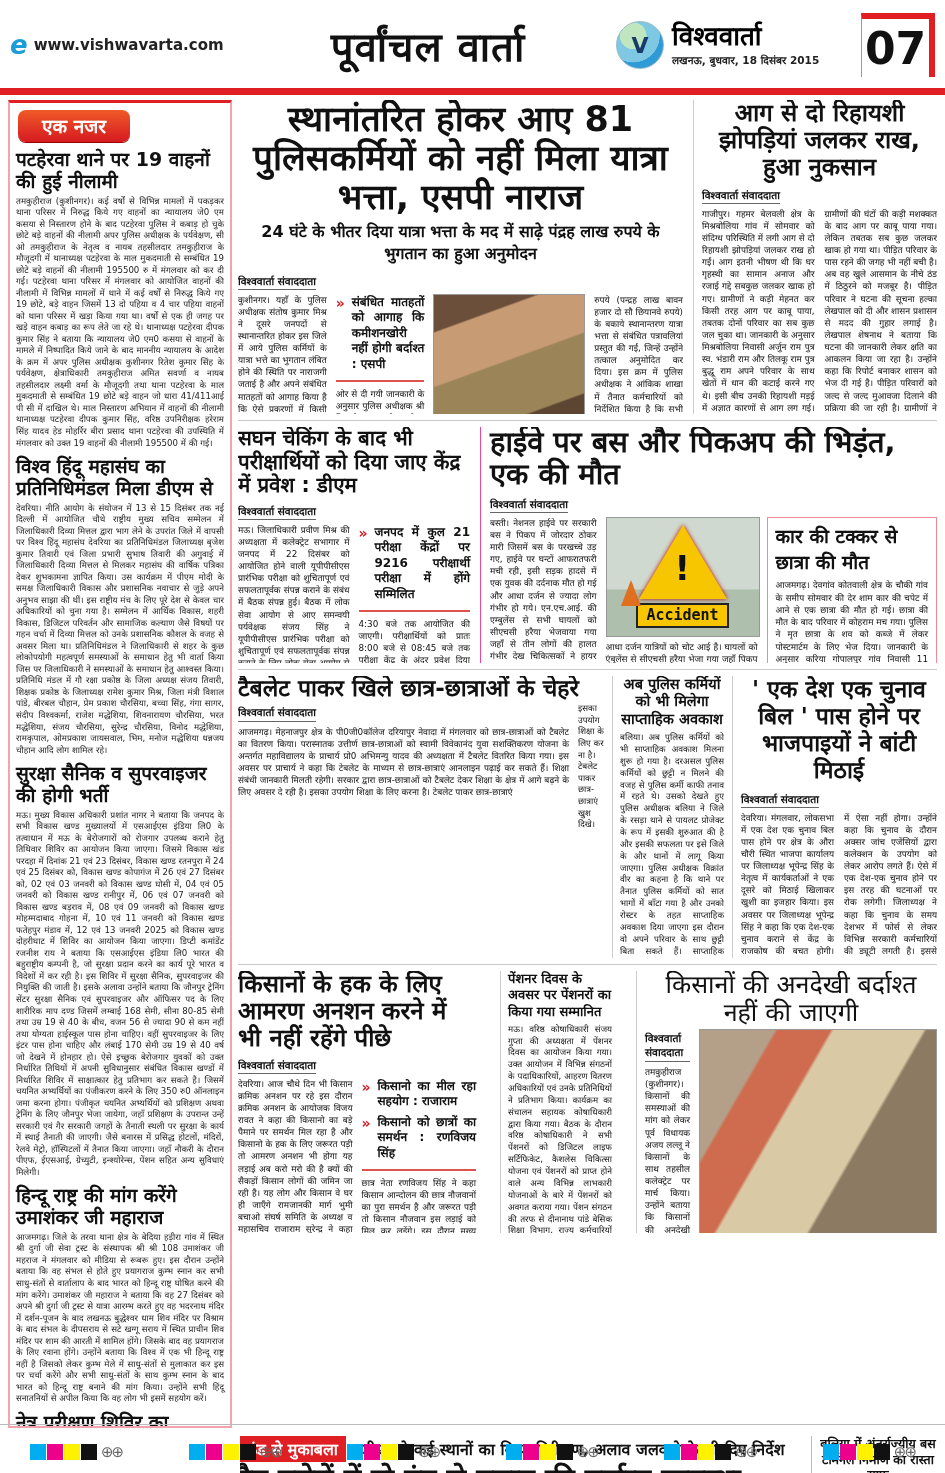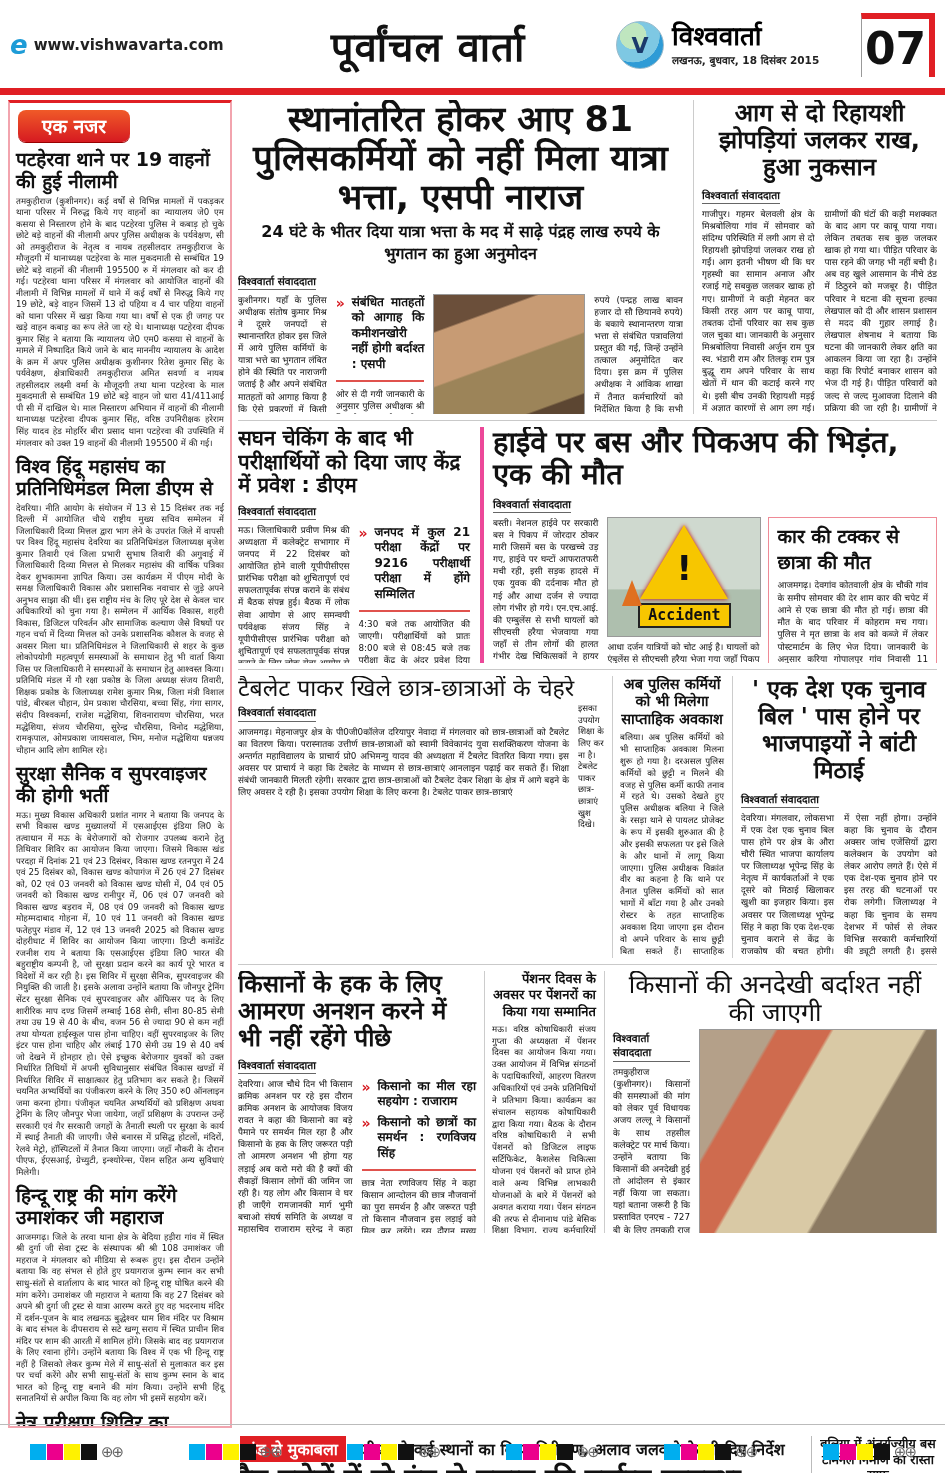--- a/index.html
+++ b/index.html
@@ -47,55 +47,55 @@
   
   .lead{height:314px;overflow:hidden;}
   .lead h1{font-size:35px;line-height:1.12;text-align:center;font-weight:bold;margin:0 0 2px 0;}
   .lead .subhead{font-size:16px;font-weight:bold;text-align:center;margin:2px 0 6px 0;}
   .sp-photo{width:152px;height:150px;flex:0 0 152px;
      background:linear-gradient(160deg,#6b4f3a 0 18%,#c79b74 19% 45%,#9c8459 46% 75%,#5c4632 76% 100%);}
   
   .row2{display:flex;gap:10px;height:236px;overflow:hidden;margin-top:4px;}
   .exam{width:232px;flex:0 0 232px;}
   .exam h2{font-size:20.5px;line-height:1.15;font-weight:bold;margin:0 0 2px 0;}
-  .highway{flex:1;min-width:0;border-left:4px solid #ec4899;padding-left:9px;}
+  .highway{flex:1;min-width:0;border-left:1px solid #ec4899;padding-left:9px;}
   .highway h2{font-size:29px;line-height:1.1;font-weight:bold;margin:0 0 2px 0;}
   .accident-img{width:152px;flex:0 0 152px;height:118px;border:1px solid #999;
      background:linear-gradient(180deg,#cfd9cf 0 60%,#aebfae 61% 100%);position:relative;
      display:flex;flex-direction:column;align-items:center;justify-content:center;}
   .tri{width:0;height:0;border-left:44px solid transparent;border-right:44px solid transparent;
      border-bottom:74px solid #f7c600;position:relative;filter:drop-shadow(0 0 2px #b00);}
   .tri span{position:absolute;left:-8px;top:20px;font-size:34px;font-weight:bold;color:#111;}
   .cone{position:absolute;left:14px;bottom:30px;width:0;height:0;border-left:10px solid transparent;
      border-right:10px solid transparent;border-bottom:26px solid #e07020;}
   .acc-label{margin-top:4px;background:#f7c600;border:2px solid #222;font-size:15px;font-weight:bold;
      padding:0 8px;color:#111;font-family:"DejaVu Sans Mono",monospace;}
   .car-box{flex:1;border:1.5px solid #ef8a96;padding:5px 8px;min-width:0;}
   .car-box h3{font-size:19px;text-align:left;font-weight:bold;margin:0 0 4px 0;}
   .car-box p{font-size:8.8px;line-height:1.4;text-align:justify;margin:0;}
   
   .row3{display:flex;gap:8px;height:282px;overflow:hidden;margin-top:6px;}
   .tablet{width:366px;flex:0 0 366px;}
-  .tablet h2{font-size:23px;font-weight:normal;margin:0 0 2px 0;line-height:1.1;}
+  .tablet h2{font-size:23px;font-weight:bold;margin:0 0 2px 0;line-height:1.1;}
   .tablet-photo{width:228px;height:198px;flex:0 0 228px;
      background:linear-gradient(135deg,#8fae7a 0 25%,#c9c2a8 26% 55%,#6f8f5c 56% 80%,#d8cf9d 81% 100%);}
   .thin-col{width:26px;flex:0 0 26px;font-size:8.6px;line-height:1.35;overflow:hidden;word-break:break-all;}
   .caption3{column-count:3;column-gap:8px;font-size:8.8px;line-height:1.35;text-align:justify;margin-top:4px;}
   .pol-leave{width:112px;flex:0 0 112px;border-left:1px solid #ccc;padding-left:7px;box-sizing:border-box;}
   .pol-leave h3{font-size:14.5px;font-weight:bold;text-align:center;margin:0 0 4px 0;line-height:1.2;}
   .pol-leave p{font-size:8.6px;line-height:1.38;text-align:justify;margin:0;}
   .one-nation{flex:1;min-width:0;border-left:1px solid #ccc;padding-left:8px;}
   .one-nation h2{font-size:23px;font-weight:bold;text-align:center;margin:0 0 3px 0;line-height:1.18;}
   .body2{column-count:2;column-gap:10px;font-size:8.8px;line-height:1.38;text-align:justify;}
   
-  .row4{display:flex;gap:8px;height:262px;overflow:hidden;}
+  .row4{display:flex;gap:24px;height:262px;overflow:hidden;}
   .fast{width:238px;flex:0 0 238px;}
   .fast h2{font-size:24px;font-weight:bold;margin:0 0 2px 0;line-height:1.12;}
   .pension{width:112px;flex:0 0 112px;border-left:1px solid #ccc;padding-left:7px;box-sizing:border-box;}
-  .pension h3{font-size:13px;font-weight:bold;text-align:right;margin:0 0 4px 0;line-height:1.25;}
+  .pension h3{font-size:13px;font-weight:bold;text-align:left;margin:0 0 4px 0;line-height:1.25;}
   .pension p{font-size:8.6px;line-height:1.38;text-align:justify;margin:0;}
   .ignore{flex:1;min-width:0;border-left:1px solid #ccc;padding-left:8px;}
   .ignore h2{font-size:25px;font-weight:normal;text-align:center;margin:0 0 3px 0;line-height:1.1;}
   .ignore-photo{width:238px;height:132px;flex:0 0 238px;
      background:linear-gradient(120deg,#b4a089 0 20%,#cf6b4e 21% 35%,#d9c9a5 36% 60%,#8c7a62 61% 100%);}
   
   .bottom{display:flex;gap:8px;margin:8px 8px 0 240px;height:196px;overflow:hidden;}
   .shelter{flex:1;min-width:0;}
   .strip{display:flex;align-items:center;gap:8px;margin-bottom:2px;}
   .cold-label{background:#e01f24;color:#fff;font-size:16px;font-weight:bold;padding:2px 8px;}

